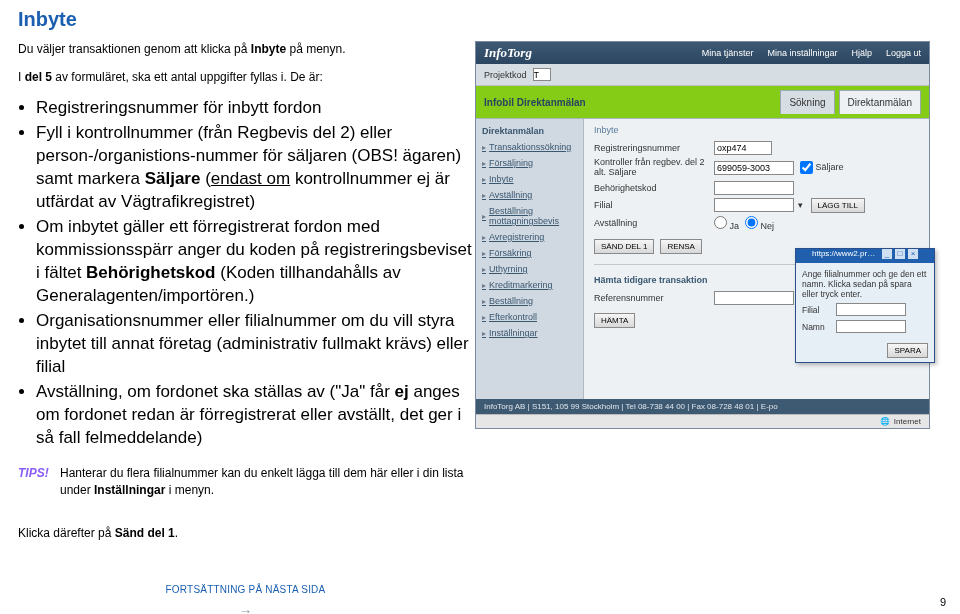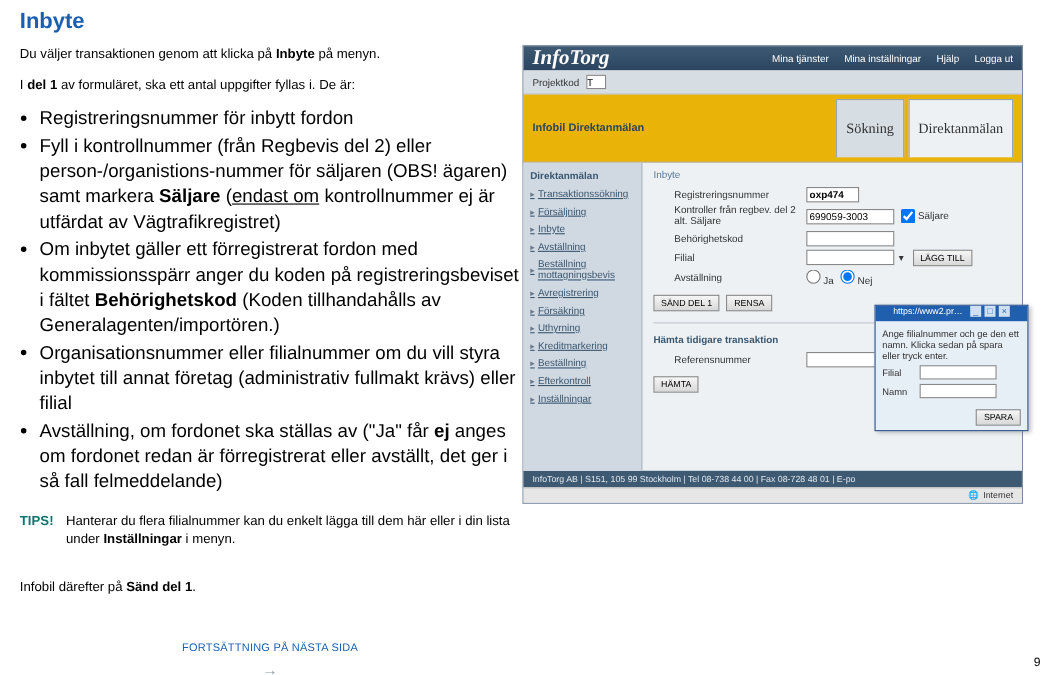--- a/index.html
+++ b/index.html
@@ -40,24 +40,25 @@
   ul.bullets li { margin-bottom: 2px; }
   .b { font-weight: bold; }
   .u { text-decoration: underline; }
   .tips {
     margin-top: 16px;
     display: flex;
     font-size: 12px;
     line-height: 1.35;
   }
   .tips-label {
-    color: #0f766e;
+    color: #8b5cf6;
     font-weight: bold;
     width: 42px;
     flex: 0 0 42px;
+    font-style: italic;
   }
   .click-text {
     margin-top: 28px;
     font-size: 12px;
   }
   .continue {
     margin-top: 44px;
     color: #1a5fb0;
     font-size: 10px;
     letter-spacing: 0.2px;
@@ -92,59 +93,58 @@
     color: #fff;
     height: 22px;
     display: flex;
     align-items: center;
     padding: 0 8px;
     gap: 14px;
   }
   .logo {
     font-family: Georgia, serif;
     font-style: italic;
-    font-size: 19px;
+    font-size: 13px;
     font-weight: bold;
     flex: 1;
   }
   .projkod {
     background: #d6dde3;
     padding: 4px 8px;
     display: flex;
     align-items: center;
     gap: 6px;
     border-bottom: 1px solid #b8c0c8;
   }
   .projkod input {
     width: 18px;
     height: 13px;
     font-size: 9px;
     border: 1px solid #888;
   }
   .subhead {
-    background: #eab308;
+    background: #84cc16;
     padding: 4px 8px;
     display: flex;
     align-items: center;
     gap: 16px;
     border-bottom: 1px solid #aab4be;
   }
   .subhead .title2 { font-weight: bold; font-size: 10px; color: #2b4560; }
   .tabs {
     display: flex;
     gap: 4px;
     margin-left: auto;
   }
   .tab {
     background: #d6dde3;
     border: 1px solid #9aa6b2;
     border-bottom: none;
-    padding: 18px 8px;
-    font-size: 13px;
-    font-family: Liberation Serif, serif;
+    padding: 6px 8px;
+    font-size: 10px;
   }
   .tab.active { background: #edf1f4; }
   .body {
     display: flex;
     background: #edf1f4;
     min-height: 280px;
   }
   .sidebar {
     width: 108px;
     background: #d0d8e1;
@@ -180,21 +180,21 @@
     font-size: 9px;
     color: #5a7a9a;
     margin-bottom: 6px;
   }
   .fieldrow {
     display: flex;
     align-items: center;
     margin-bottom: 3px;
     font-size: 9px;
   }
-  .fieldrow .lbl { width: 120px; margin-left: 19px; }
+  .fieldrow .lbl { width: 120px; }
   .fieldrow input[type="text"] {
     height: 14px;
     border: 1px solid #888;
     font-size: 9px;
     padding: 0 2px;
   }
   .fieldrow .chk { margin-left: 6px; }
   .btn {
     background: linear-gradient(#f6f6f6,#d8d8d8);
     border: 1px solid #8a8a8a;
@@ -267,21 +267,21 @@
 
 <h1 class="title">Inbyte</h1>
 
 <div class="columns">
   <div class="left">
     <div class="intro">
       <p>
         <span>Du väljer transaktionen genom att klicka på </span><span class="b">Inbyte</span><span> på menyn.</span>
       </p>
       <p>
-        <span>I </span><span class="b">del 1</span><span> av formuläret, ska ett antal uppgifter fyllas i. De är:</span>
+        <span>I </span><span class="b">del 5</span><span> av formuläret, ska ett antal uppgifter fyllas i. De är:</span>
       </p>
     </div>
     <ul class="bullets">
       <li>Registreringsnummer för inbytt fordon</li>
       <li>
         <span>Fyll i kontrollnummer (från Regbevis del 2) eller person-/organistions-nummer för säljaren (OBS! ägaren) samt markera </span><span class="b">Säljare</span><span> (</span><span class="u">endast om</span><span> kontrollnummer ej är utfärdat av Vägtrafikregistret)</span>
       </li>
       <li>
         <span>Om inbytet gäller ett förregistrerat fordon med kommissionsspärr anger du koden på registreringsbeviset i fältet </span><span class="b">Behörighetskod</span><span> (Koden tillhandahålls av Generalagenten/importören.)</span>
       </li>
@@ -292,21 +292,21 @@
     </ul>
 
     <div class="tips">
       <div class="tips-label">TIPS!</div>
       <div>
         <span>Hanterar du flera filialnummer kan du enkelt lägga till dem här eller i din lista under </span><span class="b">Inställningar</span><span> i menyn.</span>
       </div>
     </div>
 
     <p class="click-text">
-      <span>Infobil därefter på </span><span class="b">Sänd del 1</span><span>.</span>
+      <span>Klicka därefter på </span><span class="b">Sänd del 1</span><span>.</span>
     </p>
 
     <div class="continue">
       <span>FORTSÄTTNING PÅ NÄSTA SIDA</span>
       <span class="arrow-icon">→</span>
     </div>
   </div>
 
   <div class="right">
     <div class="browser">
@@ -342,21 +342,21 @@
           <div class="itm">Kreditmarkering</div>
           <div class="itm">Beställning</div>
           <div class="itm">Efterkontroll</div>
           <div class="itm">Inställningar</div>
         </div>
         <div class="main">
           <div class="crumb">Inbyte</div>
 
           <div class="fieldrow">
             <span class="lbl">Registreringsnummer</span>
-            <input type="text" style="width: 48px; font-weight: bold;" value="oxp474">
+            <input type="text" style="width: 58px;" value="oxp474">
           </div>
           <div class="fieldrow">
             <span class="lbl" style="line-height:1.1">Kontroller från regbev. del 2 alt. Säljare</span>
             <input type="text" style="width: 80px;" value="699059-3003">
             <label class="chk">
               <input type="checkbox" checked="" style="vertical-align: middle;">
               <span>Säljare</span>
             </label>
           </div>
           <div class="fieldrow">

